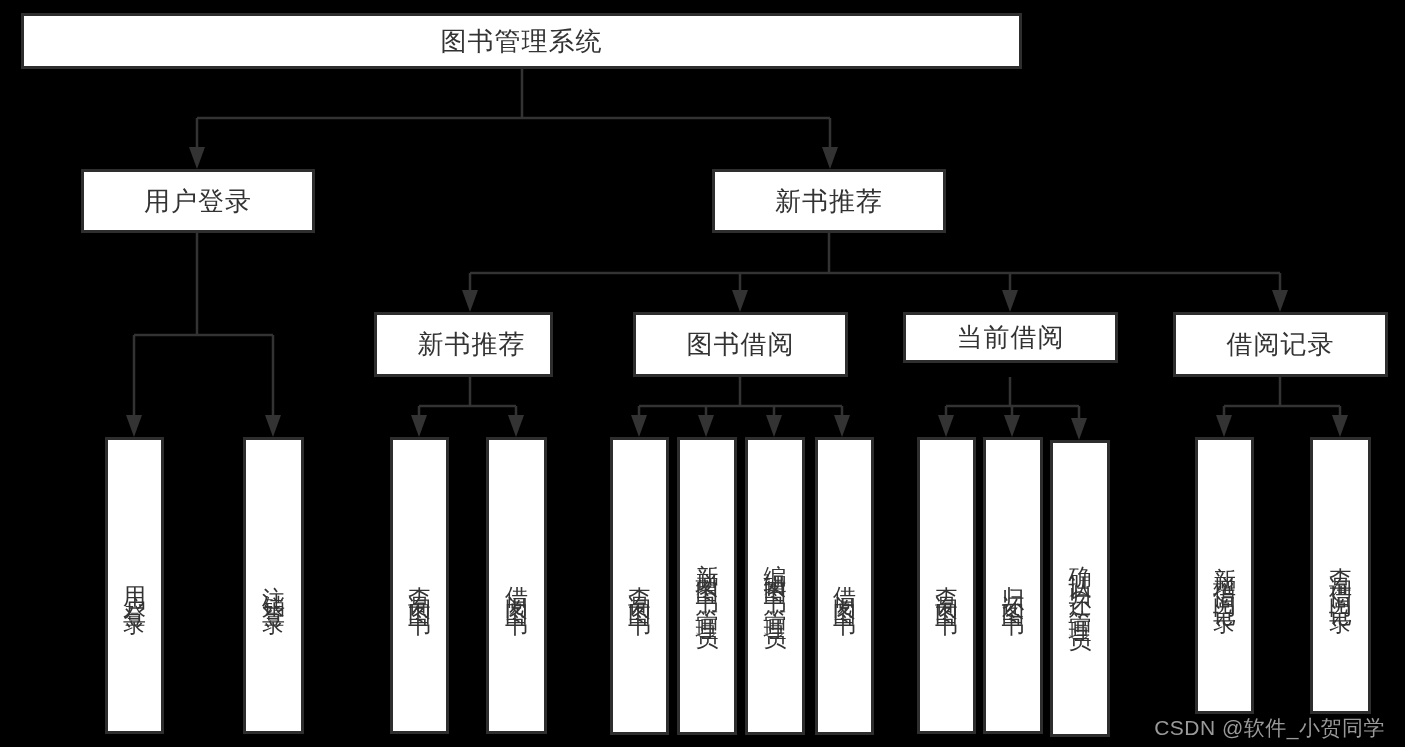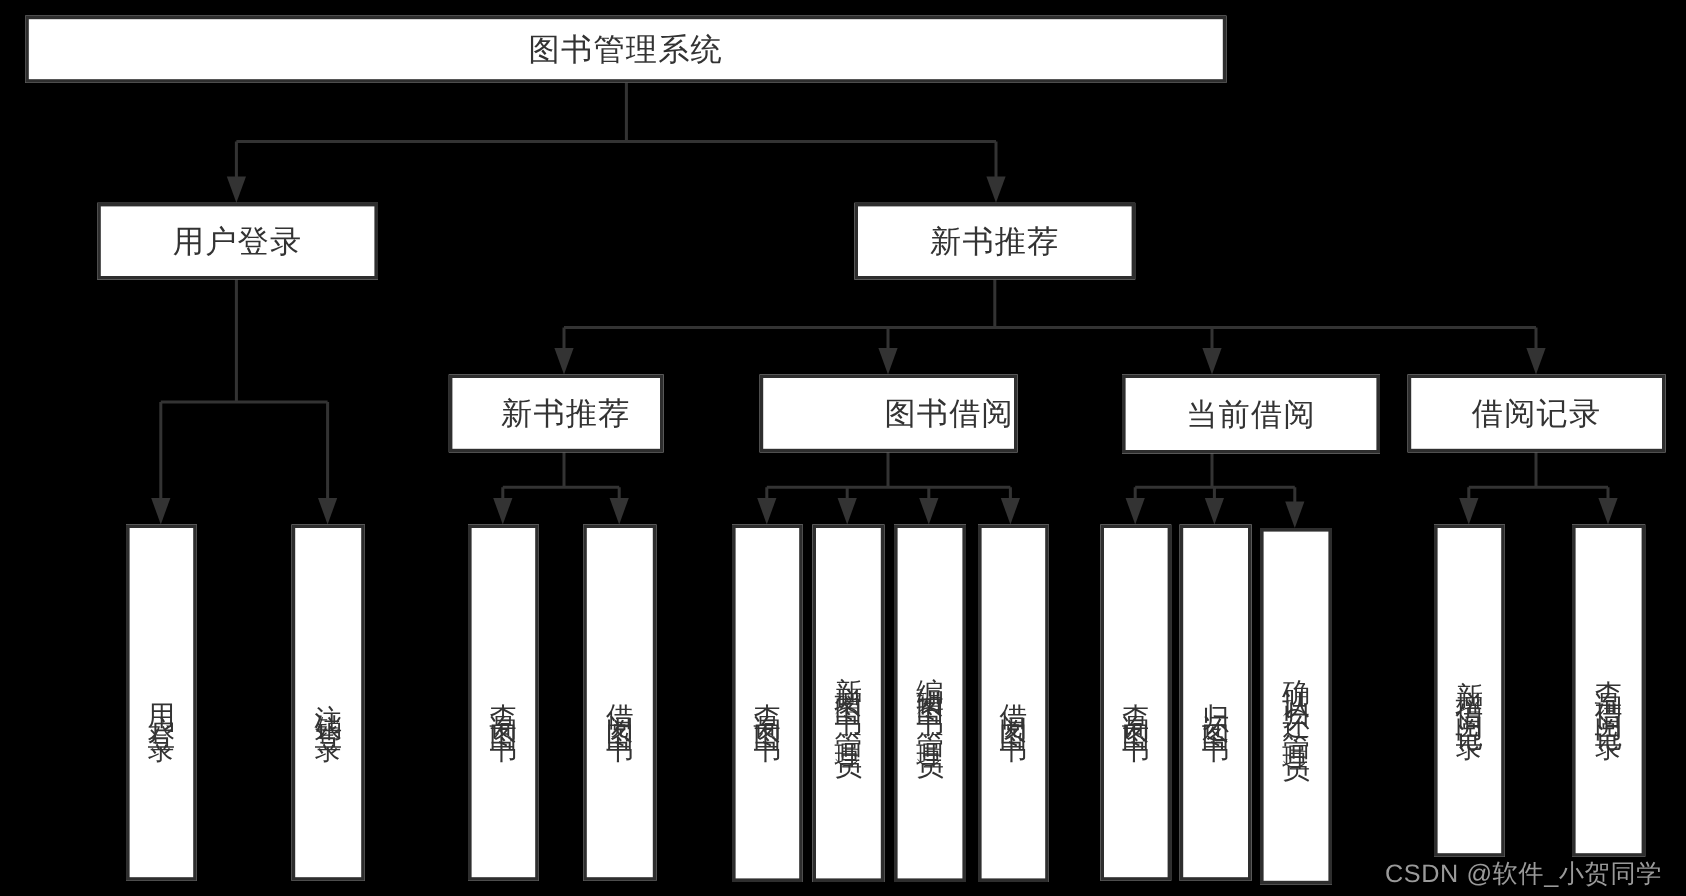--- a/index.html
+++ b/index.html
@@ -66,24 +66,24 @@
   <div class="node hbox" style="left:81px;top:169px;width:234px;height:64px;">
     <span>用户登录</span>
   </div>
   <div class="node hbox" style="left:712px;top:169px;width:234px;height:64px;">
     <span>新书推荐</span>
   </div>
 
   <div class="node hbox" style="left:374px;top:312px;width:179px;height:65px;padding-left:16px;">
     <span>新书推荐</span>
   </div>
-  <div class="node hbox" style="left:633px;top:312px;width:215px;height:65px;justify-content:flex-end;">
+  <div class="node hbox" style="left:633px;top:312px;width:215px;height:65px;">
     <span>图书借阅</span>
   </div>
-  <div class="node hbox" style="left:903px;top:312px;width:215px;height:66px;margin-left:32px;">
+  <div class="node hbox" style="left:903px;top:312px;width:215px;height:51px;">
     <span>当前借阅</span>
   </div>
   <div class="node hbox" style="left:1173px;top:312px;width:215px;height:65px;">
     <span>借阅记录</span>
   </div>
 
   <div class="node vbox" style="left:105px;top:437px;width:59px;height:297px;">
     <span>用户登录</span>
   </div>
   <div class="node vbox" style="left:243px;top:437px;width:61px;height:297px;">

